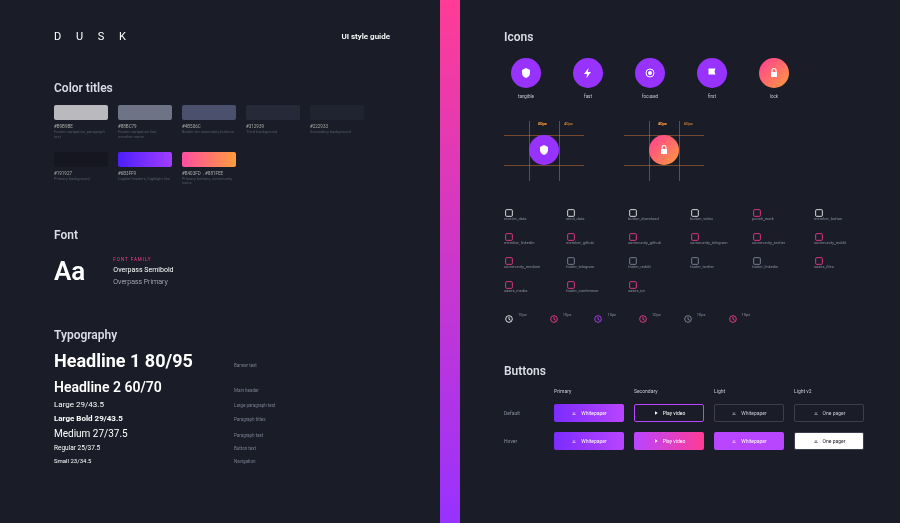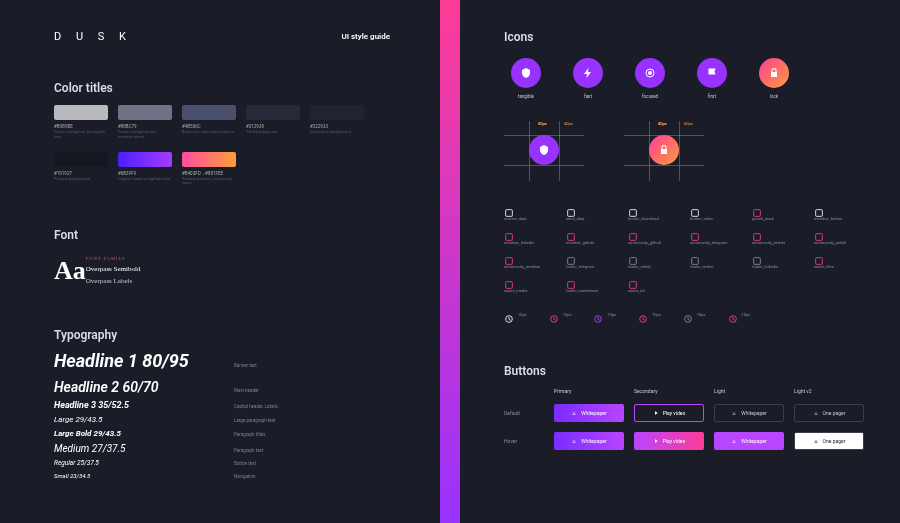--- a/index.html
+++ b/index.html
@@ -20,29 +20,29 @@
 .section-h { font-size: 12px; font-weight: 600; color: #dcdce6; }
 .mt-l { margin-top: 38px; }
 .mt-m { margin-top: 42px; }
 
 .swatches { display: flex; gap: 10px; margin-top: 10px; }
 .swatch { width: 54px; }
 .chip { width: 54px; height: 15px; border-radius: 2px; }
 .swatch .hex { font-size: 4.5px; margin-top: 4px; color: #aaa; }
 .swatch .desc { font-size: 4px; color: #555a6a; margin-top: 1px; line-height: 1.2; }
 
-.font-row { display: flex; margin-top: 14px; font-family: Liberation Serif, serif; }
+.font-row { display: flex; gap: 28px; align-items: center; margin-top: 14px; }
 .Aa { font-size: 26px; font-weight: 600; }
 .font-meta .ff { font-size: 4.5px; color: #ff3c96; text-transform: uppercase; letter-spacing: 1px; }
 .font-meta .fn { font-size: 7px; margin-top: 4px; }
 .font-meta .fn.light { font-weight: 300; color: #c7c9d4; }
 
 .typo-row { display: flex; align-items: baseline; margin-top: 8px; }
 .typo-row.tight { margin-top: 5px; }
-.typo-sample { width: 180px; font-style: italic; }
+.typo-sample { width: 180px; }
 .typo-label { font-size: 4.5px; color: #7a7e90; }
 .h1 { font-size: 18px; font-weight: 700; }
 .h2 { font-size: 14px; font-weight: 600; }
 .h3 { font-size: 9px; font-weight: 700; }
 .lg { font-size: 8px; }
 .lgb { font-size: 8px; font-weight: 700; }
 .md { font-size: 10px; }
 .rg { font-size: 6.5px; }
 .sm { font-size: 6px; }
 
@@ -138,37 +138,33 @@
         <div class="desc">Primary buttons, community icons</div>
       </div>
     </div>
 
   <div class="section-h mt-m">Font</div>
   <div class="font-row">
     <div class="Aa">Aa</div>
     <div class="font-meta">
       <div class="ff">FONT FAMILY</div>
       <div class="fn">Overpass Semibold</div>
-      <div class="fn light">Overpass Labels</div>
+      <div class="fn light">Overpass Primary</div>
     </div>
   </div>
 
   <div class="section-h mt-m">Typography</div>
   <div>
       <div class="typo-row">
         <div class="typo-sample h1">Headline 1 80/95</div>
         <div class="typo-label">Banner text</div>
       </div>
       <div class="typo-row">
         <div class="typo-sample h2">Headline 2 60/70</div>
         <div class="typo-label">Main header</div>
-      </div>
-      <div class="typo-row tight">
-        <div class="typo-sample h3">Headline 3 35/52.5</div>
-        <div class="typo-label">Capital header, Labels</div>
       </div>
       <div class="typo-row tight">
         <div class="typo-sample lg">Large 29/43.5</div>
         <div class="typo-label">Large paragraph text</div>
       </div>
       <div class="typo-row tight">
         <div class="typo-sample lgb">Large Bold 29/43.5</div>
         <div class="typo-label">Paragraph titles</div>
       </div>
       <div class="typo-row tight">

